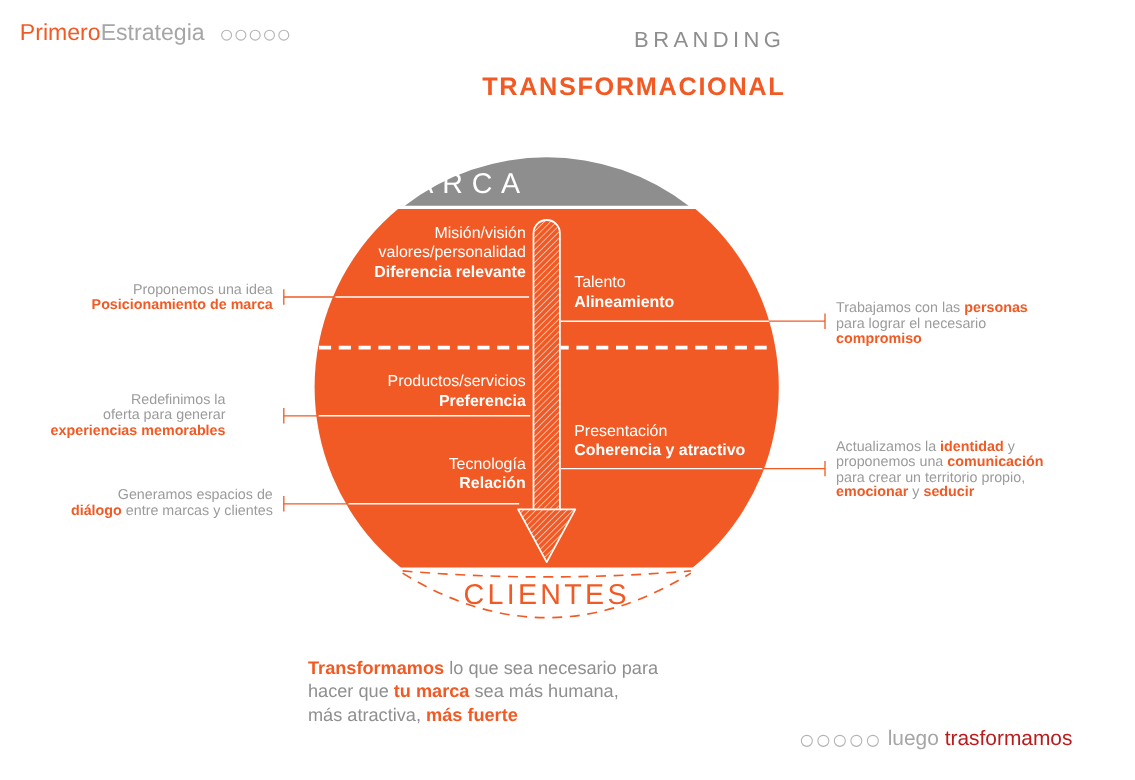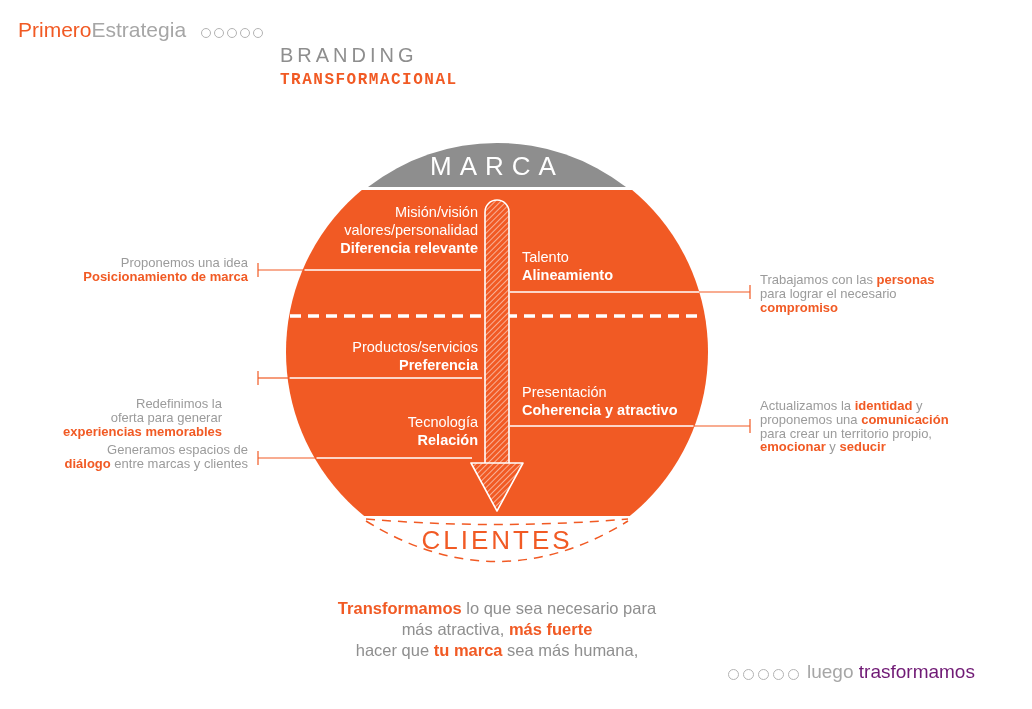--- a/index.html
+++ b/index.html
@@ -9,47 +9,47 @@
   .shapes { position:absolute; left:0; top:0; }
 
   
   .logo { position:absolute; left:18px; top:18px; font-size:21px; white-space:nowrap; }
   .logo .p { color:#F15A24; }
   .logo .e { color:#A6A6A6; }
   .dots { display:inline-block; margin-left:8px; vertical-align:-1px; }
   .dot { display:inline-block; width:10px; height:10px; border:1.2px solid #B3B3B3; border-radius:50%; margin:0 1.5px; }
 
   
-  .title { position:absolute; left:280px; top:44px; width:434px; text-align:left; }
+  .title { position:absolute; left:280px; top:26px; width:434px; text-align:right; }
   .title .t1 { font-size:20px; letter-spacing:4px; color:#8E8E8E; }
-  .title .t2 { font-size:16px; font-weight:bold; letter-spacing:1.5px; color:#F15A24; margin-top:4px;font-family:Liberation Mono, monospace; }
+  .title .t2 { font-size:23px; font-weight:bold; letter-spacing:1.5px; color:#F15A24; margin-top:16px; }
 
   
-  .marca { position:absolute; left:347px; top:151px; width:300px; text-align:center;
+  .marca { position:absolute; left:347px; top:151px; width:300px; text-align:left;
            color:#fff; font-size:26px; letter-spacing:8px; }
   .clientes { position:absolute; left:347px; top:525px; width:300px; text-align:center;
               color:#F15A24; font-size:26px; letter-spacing:3px; }
 
   
   .inner { position:absolute; color:#fff; font-size:14.5px; line-height:18px; white-space:nowrap; }
   .inner .b { font-weight:bold; }
   .ta-r { text-align:right; }
   .ta-l { text-align:left; }
 
   
   .out { position:absolute; font-size:13px; line-height:13.8px; color:#9B9B9B; white-space:nowrap; }
   .out .ob { color:#F15A24; font-weight:bold; }
 
   
-  .tagline { position:absolute; left:280px; top:598px; width:434px; text-align:center;
+  .tagline { position:absolute; left:280px; top:598px; width:434px; text-align:left;
              font-size:16.5px; line-height:21px; color:#8F8F8F; }
   .tagline .ob { color:#F15A24; font-weight:bold; }
   .footer { position:absolute; left:726px; top:661px; font-size:19px; white-space:nowrap; }
   .footer .g { color:#A6A6A6;margin-top:20px; }
-  .footer .o { color:#701a75; }
+  .footer .o { color:#b91c1c; }
   .footer .dot { width:11px; height:11px; margin:0 2px; vertical-align:-1px; }
 </style>
 </head>
 <body>
 
 <div class="canvas">
 
   <svg class="shapes" width="1032" height="709" viewBox="0 0 1032 709">
     <defs>
       <pattern id="hatch" width="4" height="4" patternUnits="userSpaceOnUse" patternTransform="rotate(45)">
@@ -131,21 +131,21 @@
   </div>
   <div class="inner ta-r" style="right:554px; top:413px;">
     <div>Tecnología</div>
     <div class="b">Relación</div>
   </div>
 
   <div class="out ta-r" style="right:784px; top:256px;">
     <div>Proponemos una idea</div>
     <div class="ob">Posicionamiento de marca</div>
   </div>
-  <div class="out ta-r" style="right:810px; top:356px;margin-top:41px;">
+  <div class="out ta-r" style="right:827px; top:356px;">
     <div>Redefinimos la</div>
     <div>oferta para generar</div>
     <div class="ob">experiencias memorables</div>
   </div>
   <div class="out ta-r" style="right:784px; top:443px;">
     <div>Generamos espacios de</div>
     <div><span class="ob">diálogo</span><span> entre marcas y clientes</span></div>
   </div>
 
   <div class="out ta-l" style="left:760px; top:273px;">
@@ -155,22 +155,22 @@
   </div>
   <div class="out ta-l" style="left:760px; top:399px;">
     <div><span>Actualizamos la </span><span class="ob">identidad</span><span> y</span></div>
     <div><span>proponemos una </span><span class="ob">comunicación</span></div>
     <div>para crear un territorio propio,</div>
     <div><span class="ob">emocionar</span><span> y </span><span class="ob">seducir</span></div>
   </div>
 
   <div class="tagline">
     <div><span class="ob">Transformamos</span><span> lo que sea necesario para</span></div>
+    <div><span>hacer que </span><span class="ob">tu marca</span><span> sea más humana,</span></div>
     <div><span>más atractiva, </span><span class="ob">más fuerte</span></div>
-    <div><span>hacer que </span><span class="ob">tu marca</span><span> sea más humana,</span></div>
   </div>
 
   <div class="footer">
     <span class="dots" style="margin-left:0; margin-right:6px;">
       <span class="dot"></span><span class="dot"></span><span class="dot"></span><span class="dot"></span><span class="dot"></span>
     </span><span class="g">luego</span>
     <span class="o">trasformamos</span>
   </div>
 
 </div>

